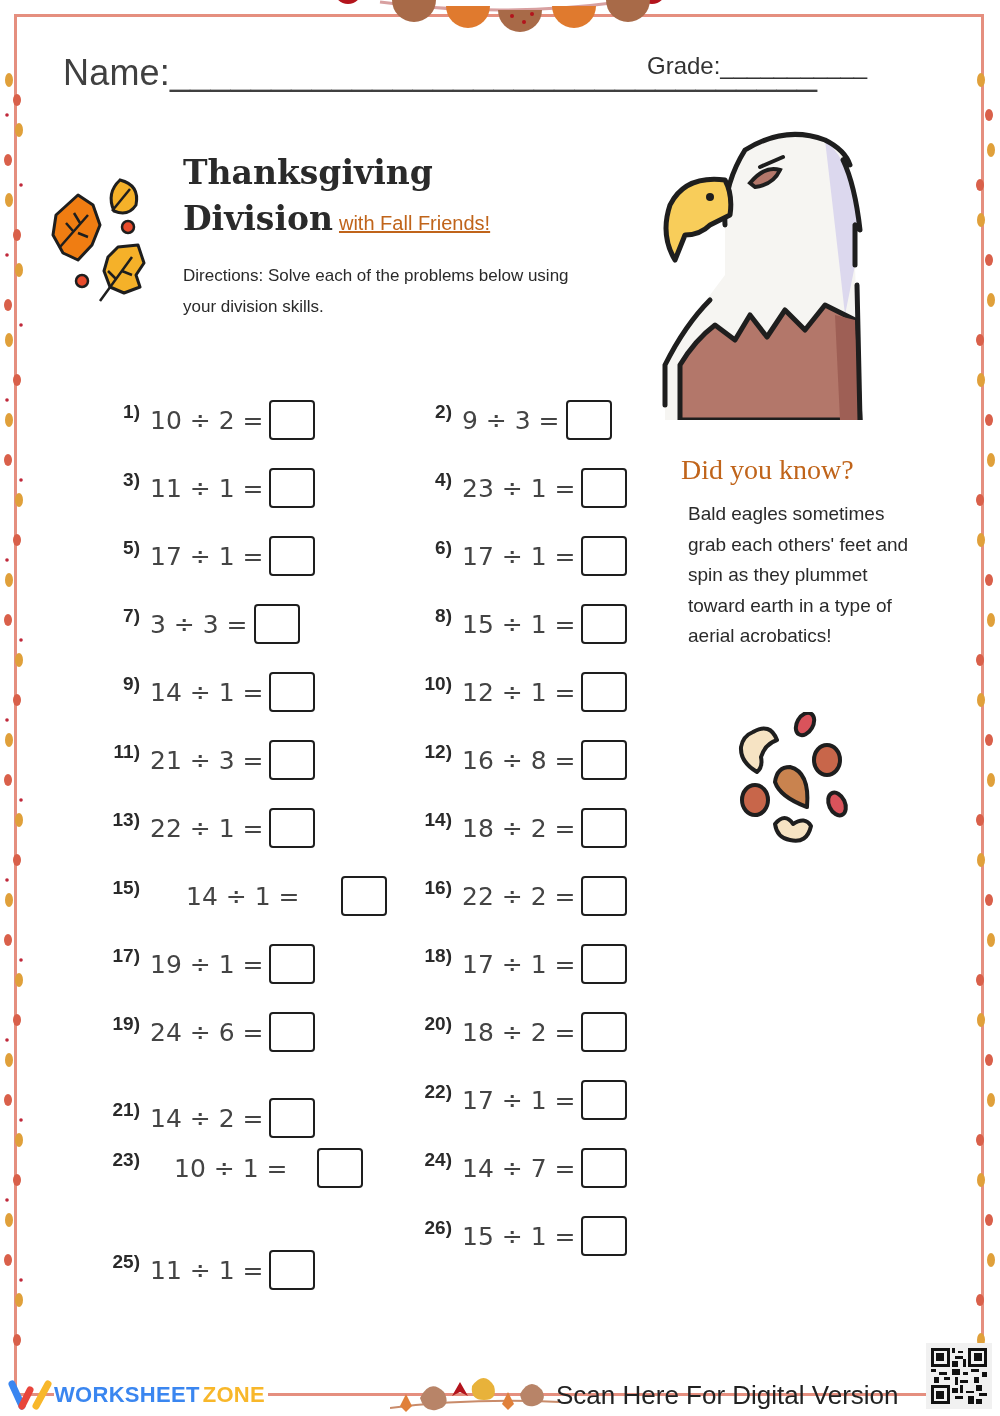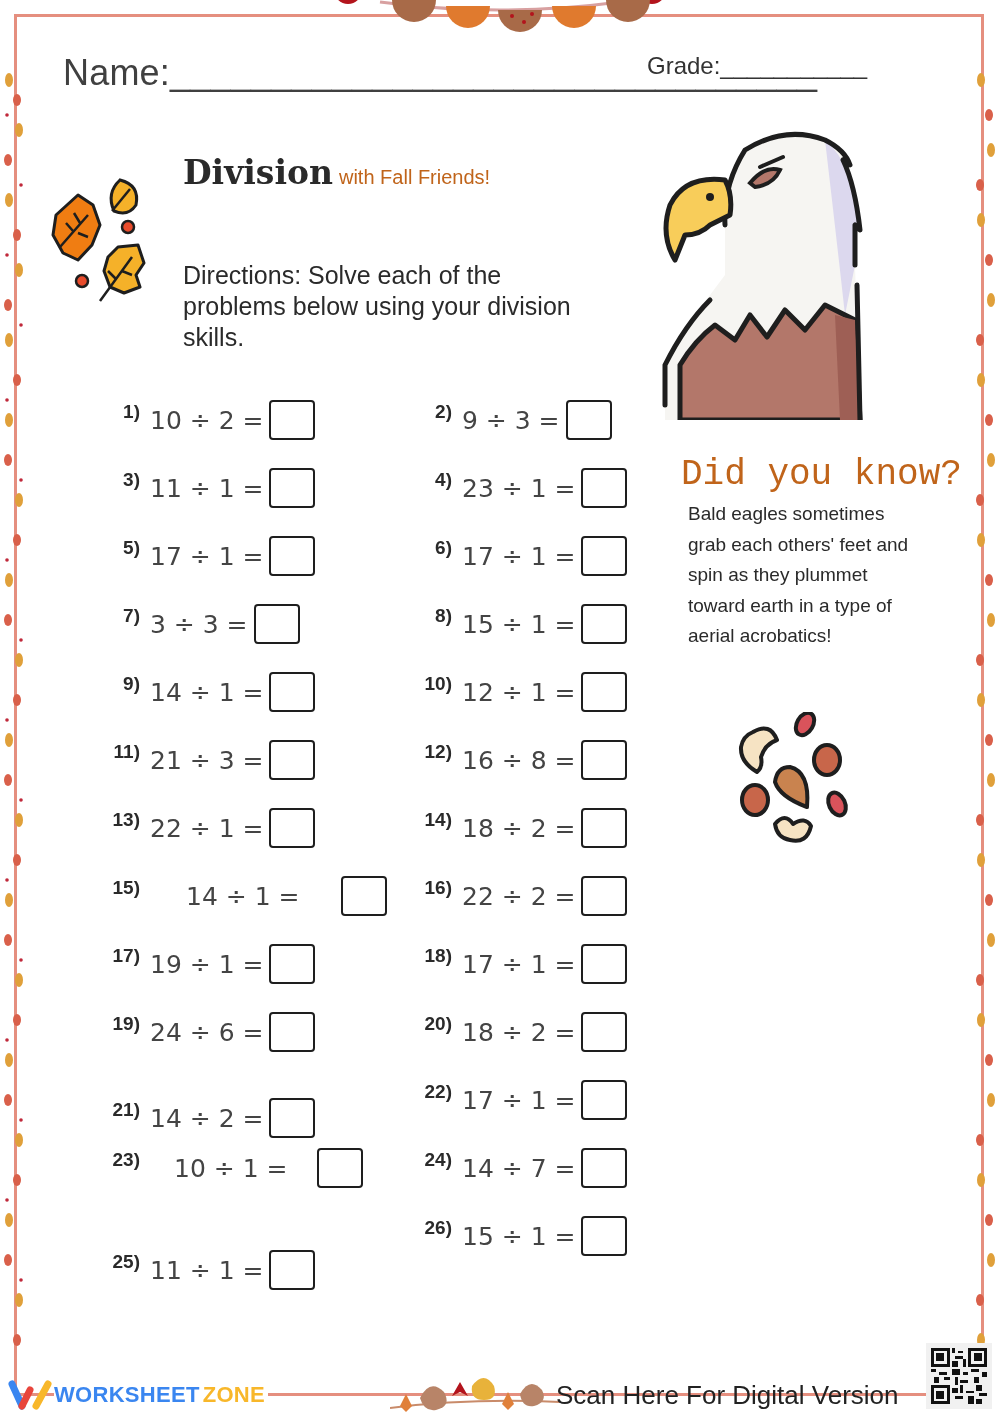--- a/index.html
+++ b/index.html
@@ -5,25 +5,25 @@
   html,body{margin:0;padding:0;background:#fff;}
   body{width:1000px;height:1416px;position:relative;overflow:hidden;font-family:"DejaVu Sans",sans-serif;color:#222;}
   .frame{position:absolute;left:14px;top:14px;width:970px;height:1382px;border:3px solid #e58f7f;box-sizing:border-box;}
   .vine{position:absolute;top:20px;bottom:20px;width:22px;}
   .vine.left{left:3px;}
   .vine.right{right:3px;}
   .bunting{position:absolute;left:320px;top:-12px;width:360px;height:50px;}
   .name-row{position:absolute;left:63px;top:52px;font-family:"Liberation Sans",sans-serif;font-size:36px;color:#404040;letter-spacing:0.2px;white-space:pre;}
   .grade{position:absolute;left:647px;top:52px;font-family:"Liberation Sans",sans-serif;font-size:24px;color:#333;white-space:pre;}
   .title{position:absolute;left:183px;top:150px;font-family:"DejaVu Serif",serif;font-weight:bold;font-size:33px;line-height:46px;color:#2a2a2a;}
-  .title .sub{font-family:"Liberation Sans",sans-serif;font-weight:normal;font-size:20px;color:#c0641a;margin-left:6px;}
-  .directions{position:absolute;left:183px;top:260px;width:390px;font-family:"Liberation Sans",sans-serif;font-size:25px;line-height:31px;color:#2a2a2a;}
+  .title .sub{font-family:"Liberation Sans",sans-serif;font-weight:normal;font-size:20px;color:#c0641a;margin-left:6px;text-decoration:underline;}
+  .directions{position:absolute;left:183px;top:260px;width:390px;font-family:"Liberation Sans",sans-serif;font-size:17px;line-height:31px;color:#2a2a2a;}
   .leaves{position:absolute;left:48px;top:175px;width:100px;height:130px;}
   .eagle{position:absolute;left:655px;top:125px;width:220px;height:295px;}
-  .dyk-title{position:absolute;left:681px;top:454px;font-family:Liberation Mono, monospace;font-size:36px;color:#c0641a;}
+  .dyk-title{position:absolute;left:681px;top:454px;font-family:Liberation Serif, serif;font-size:28px;color:#c0641a;}
   .dyk-body{position:absolute;left:688px;top:499px;width:230px;font-family:"Liberation Sans",sans-serif;font-size:19px;line-height:30.5px;color:#2a2a2a;}
   .nuts{position:absolute;left:735px;top:712px;width:120px;height:135px;}
   .problem{position:absolute;height:44px;display:flex;align-items:center;}
   .pnum{font-family:"Liberation Sans",sans-serif;font-weight:bold;font-size:19px;color:#2a2a2a;text-align:right;width:36px;margin-right:10px;position:relative;top:-8px;}
   .expr{font-family:"DejaVu Sans",sans-serif;font-size:25px;color:#444;white-space:pre;}
   .box{width:46px;height:40px;border:2.5px solid #1e1e1e;border-radius:4px;box-sizing:border-box;margin-left:6px;background:#fff;}
   .logo{position:absolute;left:8px;top:1378px;height:34px;display:flex;align-items:center;}
   .logo-word{font-family:"Liberation Sans",sans-serif;font-weight:bold;font-size:22px;letter-spacing:0.3px;background:#fff;padding-right:3px;}
   .logo-blue{color:#3a86f0;}
   .logo-yellow{color:#f8b72a;}
@@ -158,20 +158,21 @@
   <path d="M12 72 L40 40 M25 56 L18 48 M32 48 L26 38 M30 58 L40 62" stroke="#1e1e1e" stroke-width="2.5" fill="none"></path>
   <path d="M72 5 Q92 10 88 30 Q80 42 66 36 Q58 18 72 5Z" fill="#f5b129" stroke="#1e1e1e" stroke-width="3"></path>
   <path d="M64 36 L82 14" stroke="#1e1e1e" stroke-width="2.5"></path>
   <path d="M70 72 L90 70 L96 88 L88 100 L92 112 L76 118 L62 112 L56 96 L60 82 Z" fill="#f5b129" stroke="#1e1e1e" stroke-width="3" stroke-linejoin="round"></path>
   <path d="M52 126 L84 82 M68 104 L60 96 M74 96 L84 100" stroke="#1e1e1e" stroke-width="2.5" fill="none"></path>
   <circle cx="80" cy="52" r="6" fill="#e84c2c" stroke="#1e1e1e" stroke-width="2.5"></circle>
   <circle cx="34" cy="106" r="6" fill="#e84c2c" stroke="#1e1e1e" stroke-width="2.5"></circle>
 </svg>
 
 <div class="title">
+  <div>Thanksgiving</div>
   <div><span>Division</span><span class="sub">with Fall Friends!</span></div>
 </div>
 <div class="directions">Directions: Solve each of the problems below using your division skills.</div>
 
 <svg class="eagle" viewBox="0 0 220 295">
   <path d="M10 295 L10 240 Q30 200 55 170 L70 150 L70 100 Q68 60 90 25 Q130 0 170 15 Q190 25 195 40 L188 35 Q200 60 205 105 L200 100 L200 140 L205 295 Z" fill="#f6f5f2"></path>
   <path d="M170 15 Q200 40 205 105 L200 100 L200 140 L190 190 Q180 100 170 15Z" fill="#dcd8ee"></path>
   <path d="M25 295 L25 240 Q40 215 60 200 L80 215 L95 190 L112 212 L130 185 L150 205 L170 180 L200 195 L205 295Z" fill="#b3776a" stroke="#1e1e1e" stroke-width="5" stroke-linejoin="round"></path>
   <path d="M180 190 L200 195 L205 295 L185 295 Z" fill="#9e5f55"></path>
   <path d="M10 280 L10 240 Q30 200 55 175" stroke="#1e1e1e" stroke-width="5" fill="none" stroke-linecap="round"></path>

